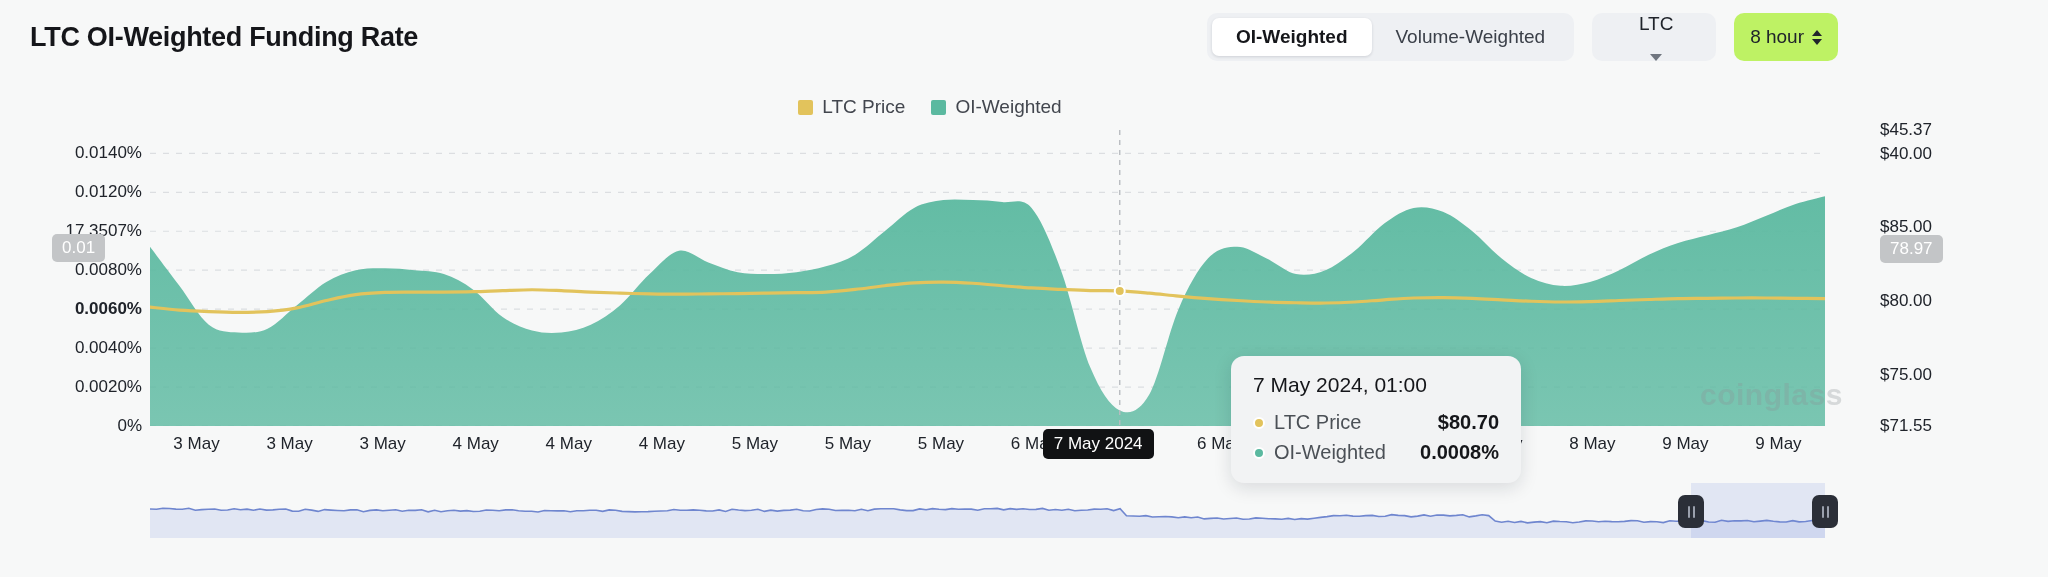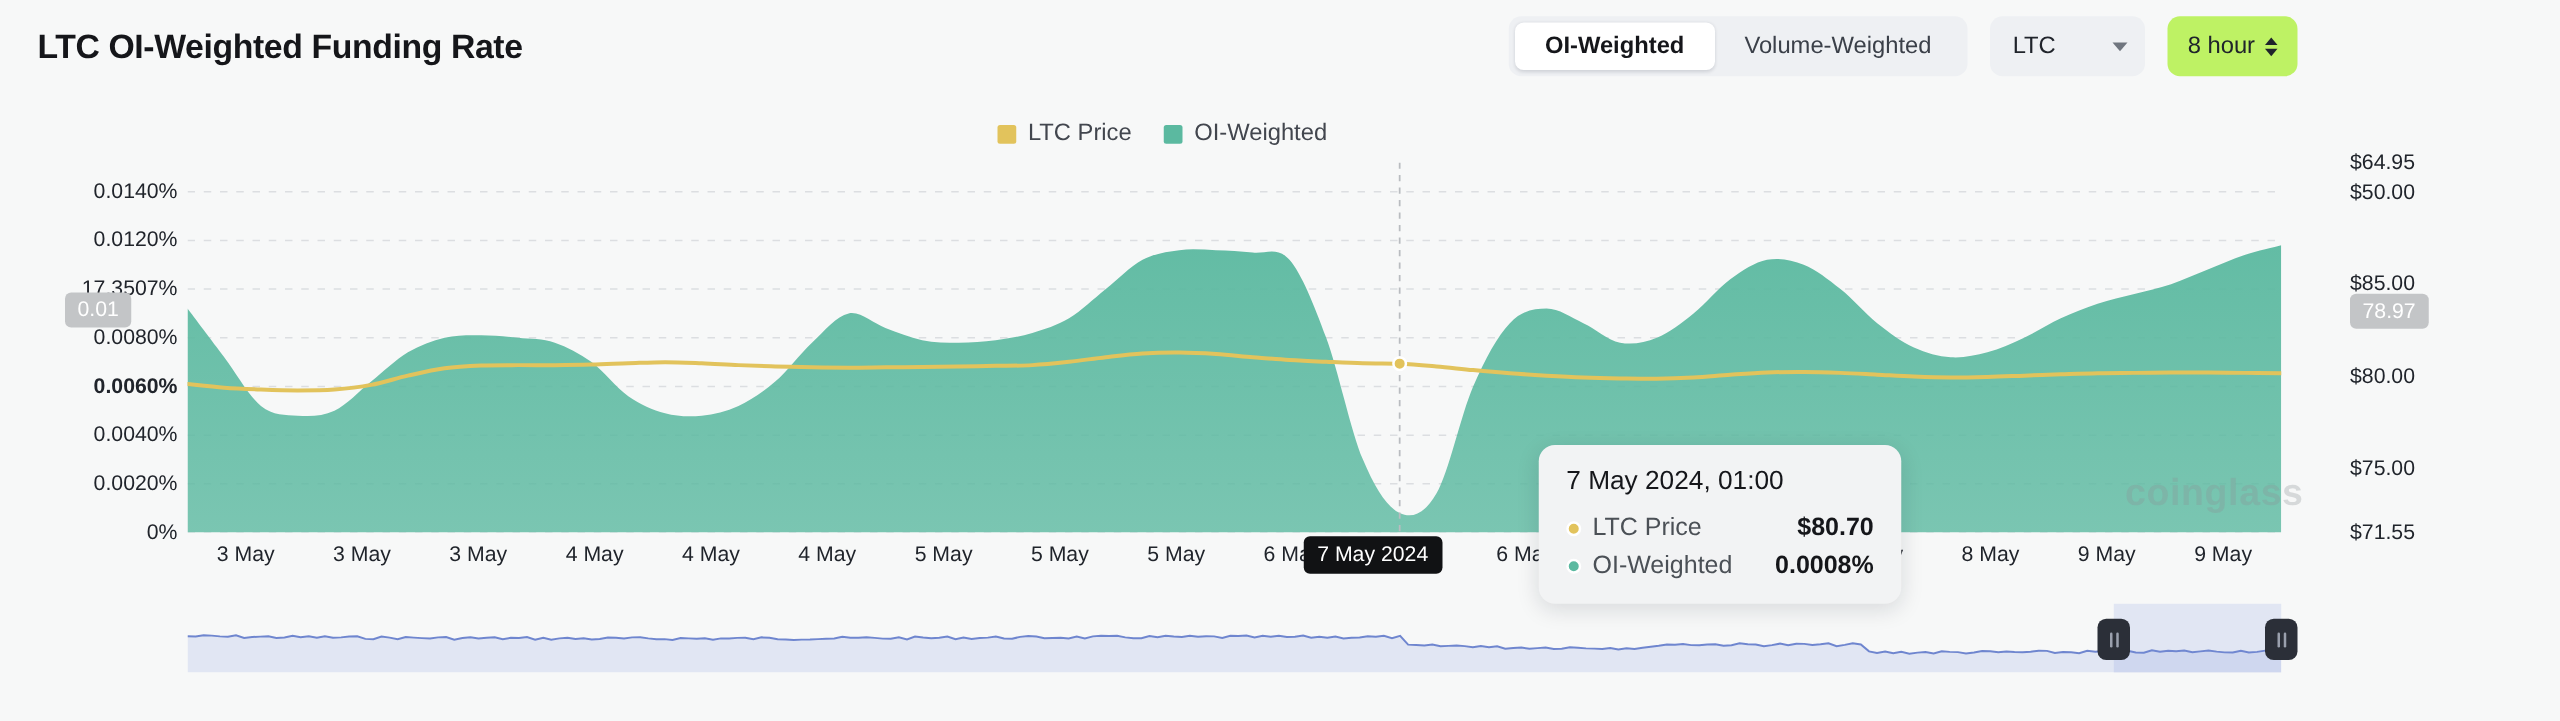--- a/index.html
+++ b/index.html
@@ -34,21 +34,21 @@
     font-family: "Liberation Sans", sans-serif; cursor: pointer;
   }
   .seg-btn.active {
     background: #ffffff; color: #15161a; font-weight: bold;
     box-shadow: 0 1px 3px rgba(16,24,40,.14);
   }
   .select-box {
     display: flex; align-items: center; justify-content: space-between;
     background: #eef0f3; border-radius: 10px;
     height: 48px; width: 124px; padding: 0 14px 0 18px;
-    font-size: 19px; color: #20242b; cursor: pointer;
+    font-size: 19px; color: #20242b; cursor: pointer; flex-direction: column;
   }
   .chev { width: 0; height: 0; border-left: 6px solid transparent;
           border-right: 6px solid transparent; border-top: 7px solid #70767f; }
   .stepper-box {
     display: flex; align-items: center; gap: 8px;
     background: #bef264; border-radius: 10px;
     height: 48px; padding: 0 16px;
     font-size: 19px; color: #20242b; cursor: pointer;
   }
   .stepper-arrows { display:flex; flex-direction:column; gap:3px; align-items:center; }
@@ -164,22 +164,22 @@
 
   <div id="axes">
       <div class="ylabel-left" style="top: 153.368px;">0.0140%</div>
       <div class="ylabel-left" style="top: 192px;">0.0120%</div>
       <div class="ylabel-left" style="top: 231.263px;">17.3507%</div>
       <div class="ylabel-left" style="top: 270.211px;">0.0080%</div>
       <div class="ylabel-left" style="top: 309.158px; font-weight: bold;">0.0060%</div>
       <div class="ylabel-left" style="top: 348.105px;">0.0040%</div>
       <div class="ylabel-left" style="top: 387.053px;">0.0020%</div>
       <div class="ylabel-left" style="top: 426px;">0%</div>
-      <div class="ylabel-right" style="top: 130px;">$64.95</div>
-      <div class="ylabel-right" style="top: 153.621px;">$50.00</div>
+      <div class="ylabel-right" style="top: 130px;">$45.37</div>
+      <div class="ylabel-right" style="top: 153.621px;">$40.00</div>
       <div class="ylabel-right" style="top: 227.436px;">$85.00</div>
       <div class="ylabel-right" style="top: 301.252px;">$80.00</div>
       <div class="ylabel-right" style="top: 375.067px;">$75.00</div>
       <div class="ylabel-right" style="top: 426px;">$71.55</div>
       <div class="xlabel" style="left: 196.528px;">3 May</div>
       <div class="xlabel" style="left: 289.583px;">3 May</div>
       <div class="xlabel" style="left: 382.639px;">3 May</div>
       <div class="xlabel" style="left: 475.694px;">4 May</div>
       <div class="xlabel" style="left: 568.75px;">4 May</div>
       <div class="xlabel" style="left: 661.806px;">4 May</div>

